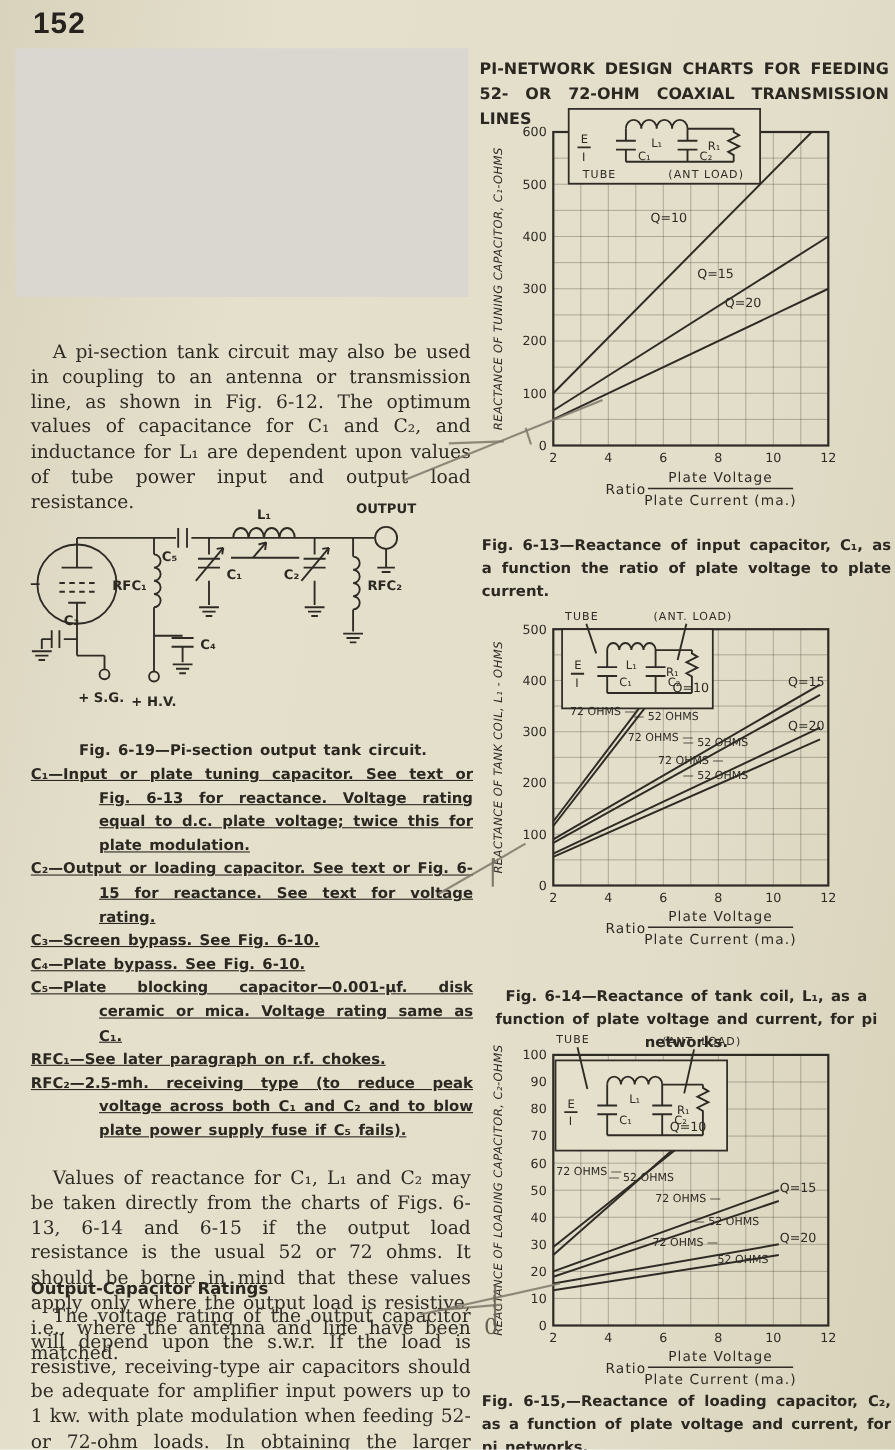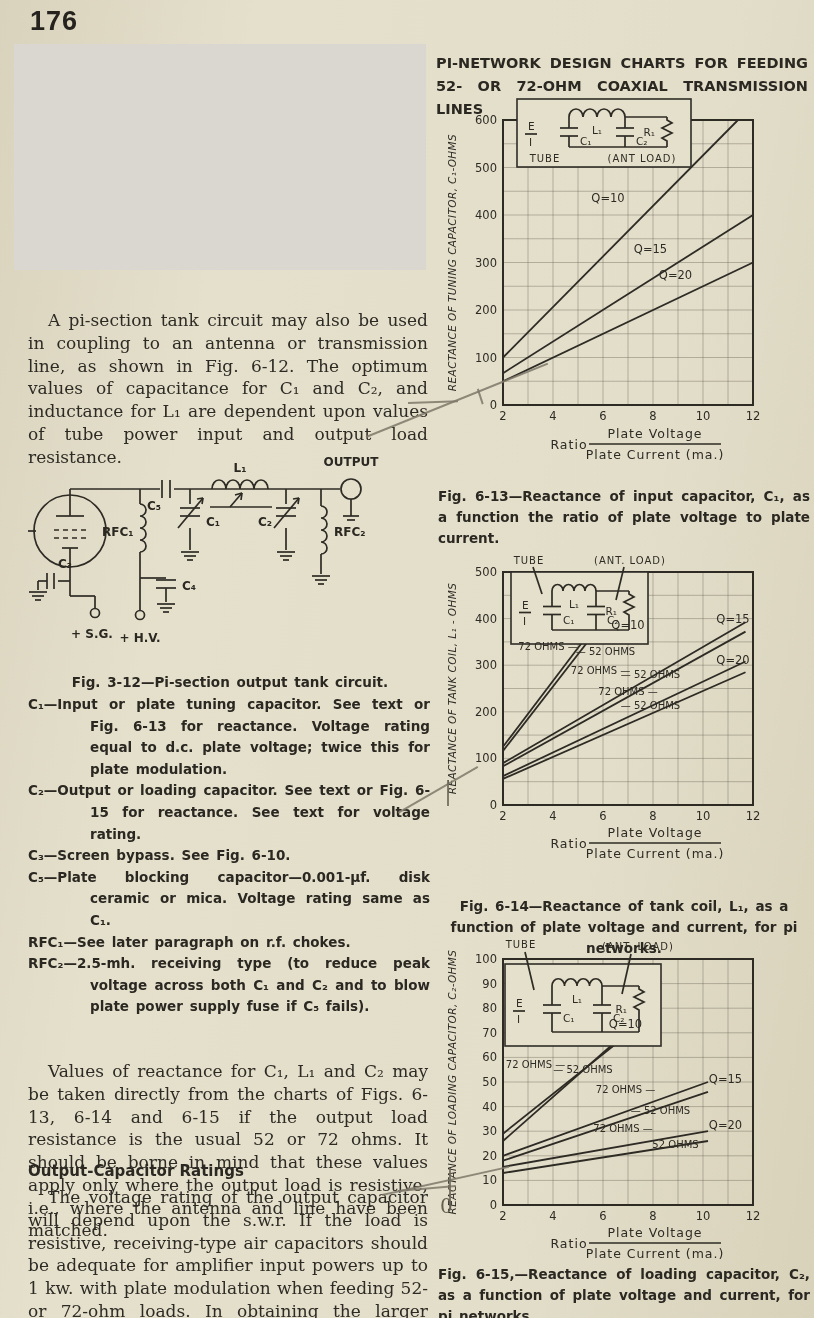--- a/index.html
+++ b/index.html
@@ -16,21 +16,21 @@
   .p1{top:309px;} .p2{top:1060px;} .p3{top:1186px;}
   .subhead{position:absolute;left:28px;top:1162px;width:400px;text-align:left;
         font:bold 15px "DejaVu Sans",sans-serif;color:#2b2822;}
   .figcap{position:absolute;font:bold 13.5px "DejaVu Sans",sans-serif;line-height:1.55;text-align:justify;word-spacing:2px;color:#2b2822;}
   .cap612{left:60px;top:672px;width:340px;text-align:center;}
   .cap613{left:438px;top:486px;width:372px;}
   .cap614{left:438px;top:896px;width:372px;text-align:center;}
   .cap615{left:438px;top:1264px;width:372px;}
   .complist{position:absolute;left:28px;top:694px;width:402px;}
   .comp{font:bold 13.5px "DejaVu Sans",sans-serif;line-height:1.6;text-align:justify;word-spacing:2px;
-        padding-left:62px;text-indent:-62px;color:#2b2822;}
+        padding-left:62px;text-indent:-62px;color:#2b2822;text-decoration:underline;}
   svg.chart{position:absolute;left:434px;width:378px;}
   #chart0{top:96px;height:384px;} #chart1{top:548px;height:336px;} #chart2{top:928px;height:334px;}
   #fig612{position:absolute;left:14px;top:446px;width:416px;height:222px;}
   .grid{stroke:#57524486;stroke-width:0.9;}
   .frame{fill:none;stroke:#2e2b25;stroke-width:2;}
   .curve{fill:none;stroke:#2e2b25;stroke-width:1.8;}
   .tick{font:11.5px "DejaVu Sans",sans-serif;fill:#2e2b25;}
   .anno{font-family:"DejaVu Sans",sans-serif;fill:#2e2b25;}
   .ylab{font:italic 10.5px "DejaVu Sans",sans-serif;fill:#2e2b25;letter-spacing:0.4px;}
   .xlab{font:12.5px "DejaVu Sans",sans-serif;fill:#2e2b25;letter-spacing:1px;}
@@ -42,21 +42,21 @@
   .instiny{font:10px "DejaVu Sans",sans-serif;fill:#2e2b25;letter-spacing:1px;}
   .art{position:absolute;height:1.6px;background:#7e786a;transform-origin:left center;opacity:0.85;}
   .artv{position:absolute;width:1.8px;background:#6f695b;opacity:0.85;}
   .zeromark{position:absolute;left:440px;top:1194px;font:20px "DejaVu Serif",serif;color:#655f50;}
 </style>
 </head>
 <body>
 
 <div class="page">
 
-  <div class="hdr-num">176</div>
+  <div class="hdr-num">152</div>
 
   <div class="redact"></div>
 
   <div class="charts-heading">PI-NETWORK DESIGN CHARTS FOR FEEDING 52- OR 72-OHM COAXIAL TRANSMISSION LINES</div>
 
   <svg class="chart" id="chart0">
       <line x1="69" y1="24" x2="69" y2="309" class="grid" stroke="#565144" opacity="0.75"></line>
       <line x1="94" y1="24" x2="94" y2="309" class="grid" stroke="#565144" opacity="0.75"></line>
       <line x1="119" y1="24" x2="119" y2="309" class="grid" stroke="#565144" opacity="0.75"></line>
       <line x1="144" y1="24" x2="144" y2="309" class="grid" stroke="#565144" opacity="0.75"></line>
@@ -379,26 +379,27 @@
       <line x1="298" y1="130" x2="316" y2="130" class="cir" stroke-width="1.7"></line>
       <line x1="301" y1="134" x2="313" y2="134" class="cir" stroke-width="1.7"></line>
       <line x1="304" y1="138" x2="310" y2="138" class="cir" stroke-width="1.7"></line>
       <text x="320" y="90" class="cirlab" text-anchor="start" font-size="12">RFC₂</text>
       <circle cx="337" cy="43" r="10" class="cir"></circle>
       <text x="337" y="20" class="cirlab" text-anchor="middle" font-size="12.5">OUTPUT</text>
       <line x1="337" y1="53" x2="337" y2="70" class="cir" stroke-width="1.7"></line>
       <line x1="329" y1="70" x2="345" y2="70" class="cir" stroke-width="1.7"></line>
       <line x1="333" y1="74" x2="341" y2="74" class="cir" stroke-width="1.7"></line>
     </svg>
-  <div class="figcap cap612">Fig. 3-12—Pi-section output tank circuit.</div>
+  <div class="figcap cap612">Fig. 6-19—Pi-section output tank circuit.</div>
 
   <div class="complist">
     <div class="comp">C₁—Input or plate tuning capacitor. See text or Fig. 6-13 for reactance. Voltage rating equal to d.c. plate voltage; twice this for plate modulation.</div>
     <div class="comp">C₂—Output or loading capacitor. See text or Fig. 6-15 for reactance. See text for voltage rating.</div>
     <div class="comp">C₃—Screen bypass. See Fig. 6-10.</div>
+    <div class="comp">C₄—Plate bypass. See Fig. 6-10.</div>
     <div class="comp">C₅—Plate blocking capacitor—0.001-µf. disk ceramic or mica. Voltage rating same as C₁.</div>
     <div class="comp">RFC₁—See later paragraph on r.f. chokes.</div>
     <div class="comp">RFC₂—2.5-mh. receiving type (to reduce peak voltage across both C₁ and C₂ and to blow plate power supply fuse if C₅ fails).</div>
   </div>
 
   <div class="para p2">Values of reactance for C₁, L₁ and C₂ may be taken directly from the charts of Figs. 6-13, 6-14 and 6-15 if the output load resistance is the usual 52 or 72 ohms. It should be borne in mind that these values apply only where the output load is resistive, i.e., where the antenna and line have been matched.</div>
   <div class="subhead">Output-Capacitor Ratings</div>
   <div class="para p3">The voltage rating of the output capacitor will depend upon the s.w.r. If the load is resistive, receiving-type air capacitors should be adequate for amplifier input powers up to 1 kw. with plate modulation when feeding 52- or 72-ohm loads. In obtaining the larger capacitances re-</div>
 
   <div class="art" style="left:408px;top:402px;width:50px;transform:rotate(-2deg);"></div>

